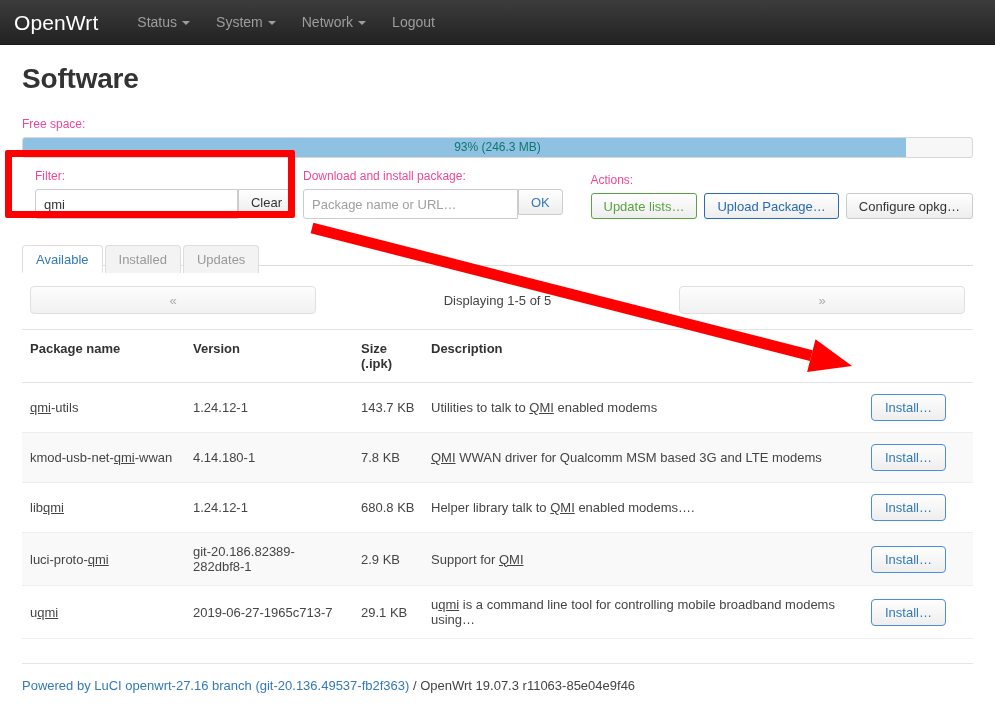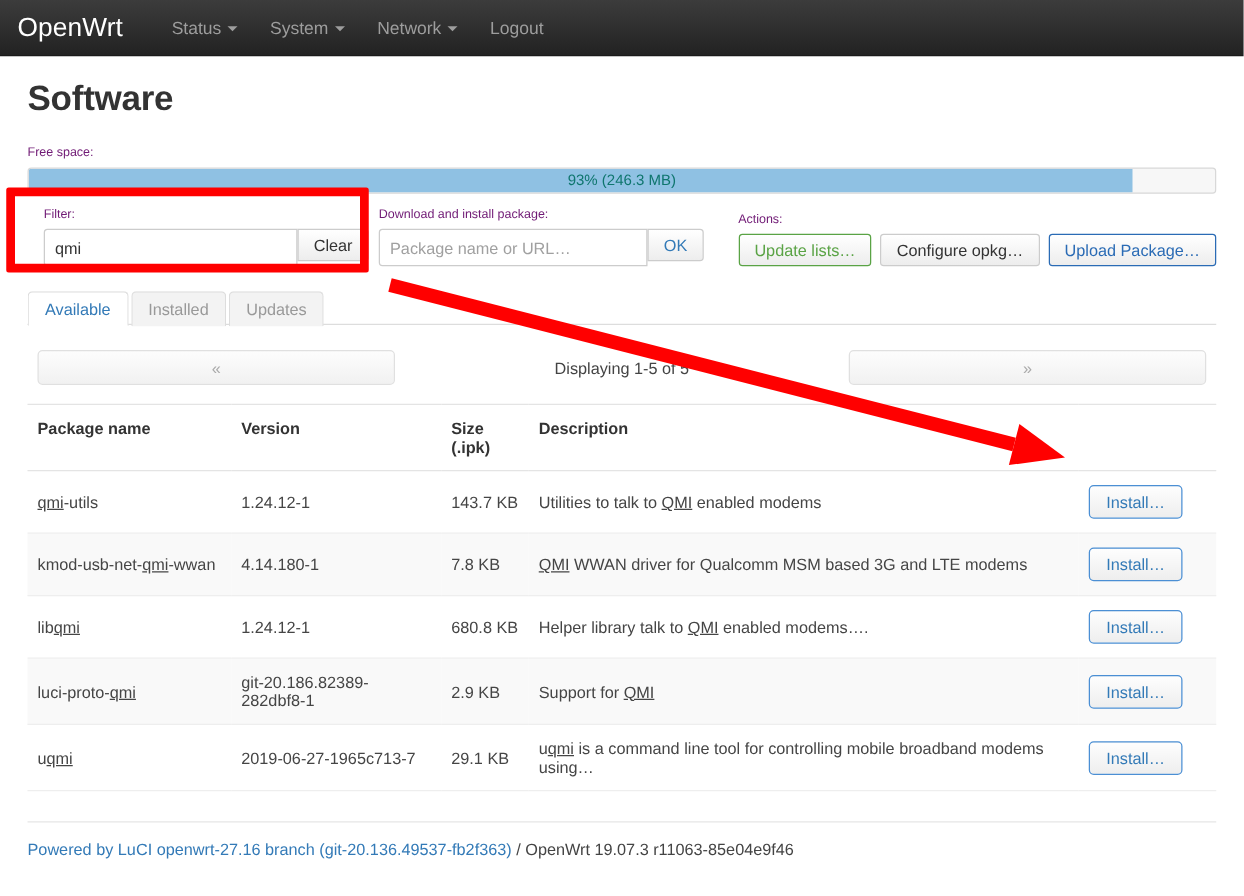--- a/index.html
+++ b/index.html
@@ -56,22 +56,22 @@
 
   h1.page-title {
     font-size: 28px;
     font-weight: bold;
     color: #333333;
     margin: 18px 0 22px 0;
     letter-spacing: -.2px;
   }
 
   .label-sm {
-    font-size: 10px;
-    color: #701a75;
+    font-size: 12px;
+    color: #ec4899;
     margin-bottom: 6px;
     display: block;
   }
 
   
   .progress-wrap {
     height: 21px;
     background: #f7f7f7;
     border: 1px solid #d8d8d8;
     border-radius: 3px;
@@ -153,21 +153,21 @@
     padding: 6px 13px 5px 13px;
     font-size: 13px;
     border: 1px solid #dddddd;
     border-bottom: none;
     background: #f3f3f3;
     color: #999999;
     border-radius: 4px 4px 0 0;
     margin-right: 2px;
     cursor: pointer;
     position: relative;
-    top: 2px;
+    top: 8px;
   }
   .tab.active {
     background: #ffffff;
     color: #337ab7;
     border-bottom: 1px solid #ffffff;
   }
 
   
   .pager-row {
     display: flex;
@@ -313,22 +313,22 @@
       <div class="input-group">
         <input class="text-input url-input" type="text" placeholder="Package name or URL…" style="">
         <button class="btn btn-attached btn-blue">OK</button>
       </div>
     </div>
 
     <div class="ctrl-group ctrl-actions">
       <span class="label-sm">Actions:</span>
       <div class="actions-bar">
         <button class="btn btn-ol-green">Update lists…</button>
+        <button class="btn btn-ol-blue">Upload Package…</button>
         <button class="btn">Configure opkg…</button>
-        <button class="btn btn-ol-blue">Upload Package…</button>
       </div>
     </div>
 
   </div>
 
   <div class="tabs">
     <div class="tab active">Available</div>
     <div class="tab">Installed</div>
     <div class="tab">Updates</div>
   </div>

